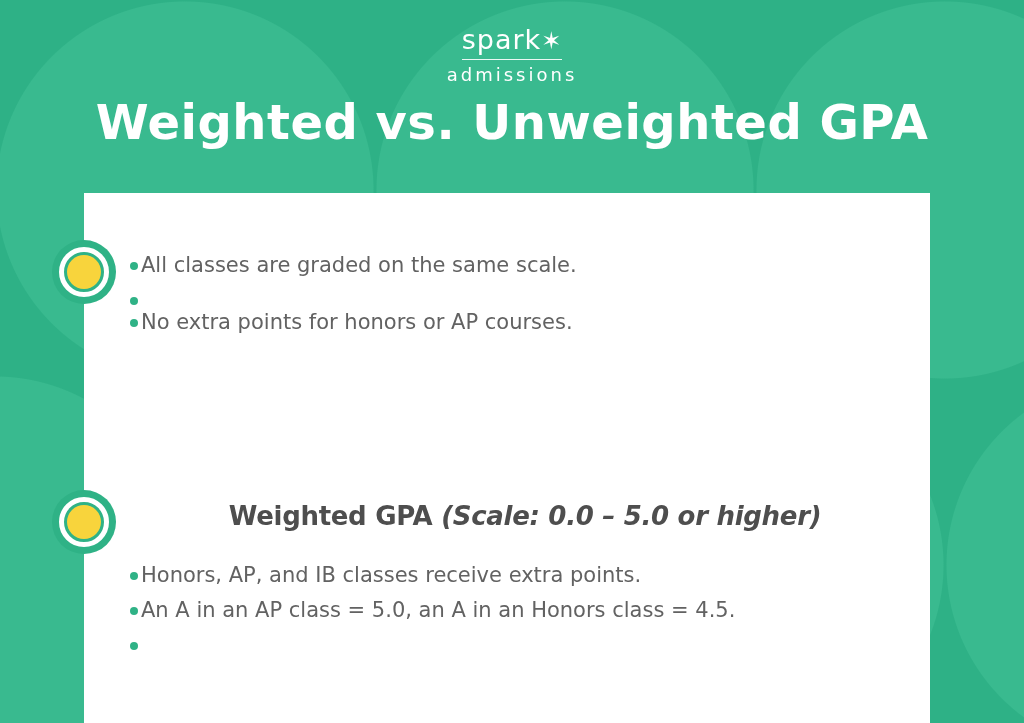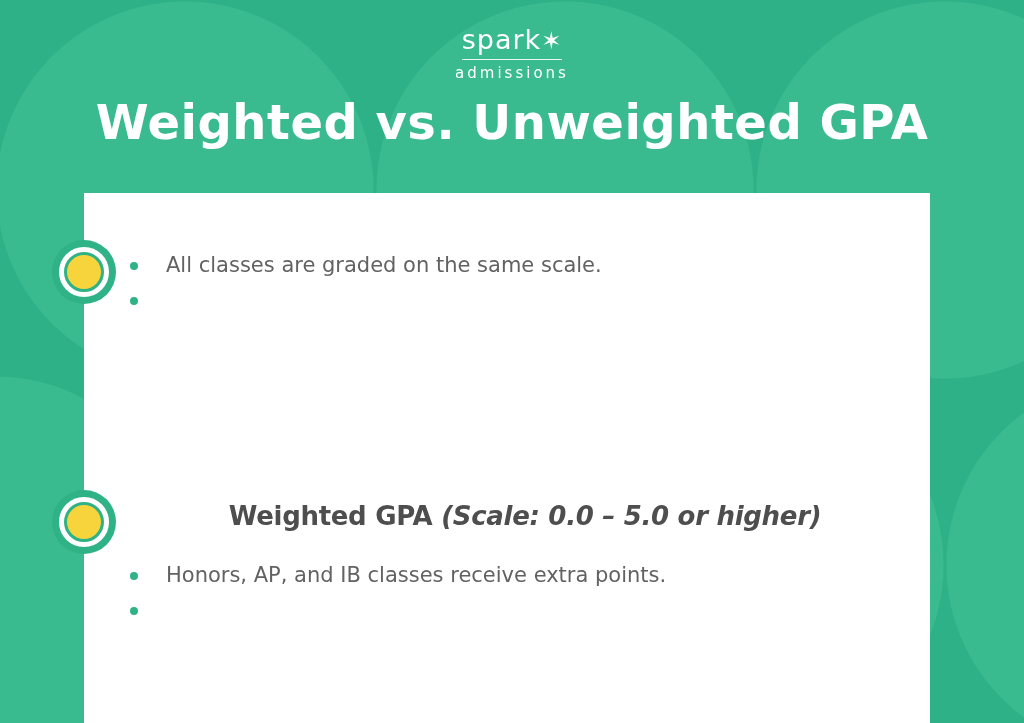--- a/index.html
+++ b/index.html
@@ -21,21 +21,21 @@
       radial-gradient(circle at 1135px 565px, #39BA8F 0 188px, rgba(0,0,0,0) 189px),
       radial-gradient(circle at 185px 940px,  #39BA8F 0 188px, rgba(0,0,0,0) 189px),
       radial-gradient(circle at 565px 940px,  #39BA8F 0 188px, rgba(0,0,0,0) 189px),
       radial-gradient(circle at 945px 940px,  #39BA8F 0 188px, rgba(0,0,0,0) 189px);
   }
 
   .logo { position:absolute; top:25px; left:0; right:0; text-align:center; color:#FFFFFF; }
   .logo-top { font-size:27px; line-height:1.1; letter-spacing:1px; font-weight:400; }
   .logo-star { font-size:24px; }
   .logo-line { width:100px; height:1px; background:rgba(255,255,255,0.9); margin:4px auto 4px; }
-  .logo-sub { font-size:15px; letter-spacing:3px; }
+  .logo-sub { font-size:18px; letter-spacing:3px; }
 
   .title {
     position:absolute; top:94px; left:0; right:0; text-align:center;
     color:#FFFFFF; font-size:48px; font-weight:800; letter-spacing:0.5px; margin:0;
   }
 
   .card { position:absolute; left:84px; top:193px; width:846px; height:530px; background:#FFFFFF; }
 
   .marker { position:absolute; width:64px; height:64px; border-radius:50%; background:#2FB286; z-index:3; }
   .marker-1 { left:52px; top:240px; }
@@ -48,21 +48,21 @@
   .section { position:absolute; left:130px; width:790px; z-index:2; }
   .section-1 { top:248px; }
   .section-2 { top:498px;text-align:center; }
   .section h2 {
     margin:0 0 24px; font-size:26px; line-height:36px; letter-spacing:-0.3px;
     color:#4E4E4E; font-weight:800; white-space:nowrap;
   }
   .scale-note { font-weight:600; font-style:italic; }
 
   .bullets { list-style:none; margin:0; padding:0; }
-  .bullets li { display:flex; align-items:flex-start; gap:28px; white-space:nowrap;
+  .bullets li { display:flex; align-items:flex-start; gap:3px; white-space:nowrap;
     font-size:21px; line-height:35px; color:#626262; }
   .dot { flex:none; width:8px; height:8px; border-radius:50%; background:#2FB286; margin-top:14px; }
 </style>
 </head>
 <body>
 
 <div class="page">
   <div class="bg"></div>
 
   <div class="logo">
@@ -86,29 +86,37 @@
 
   <div class="section section-1">
     <ul class="bullets">
       <li>
           <span class="dot"></span>
           <span>All classes are graded on the same scale.</span>
         </li>
       <li>
           <span class="dot"></span>
         </li>
+      <li>
+          <span class="dot"></span>
+          <span>No extra points for honors or AP courses.</span>
+        </li>
     </ul>
   </div>
 
   <div class="section section-2">
     <h2><span>Weighted GPA</span>
       <span class="scale-note">(Scale: 0.0 – 5.0 or higher)</span></h2>
     <ul class="bullets">
       <li>
           <span class="dot"></span>
           <span>Honors, AP, and IB classes receive extra points.</span>
         </li>
       <li>
           <span class="dot"></span>
+          <span>An A in an AP class = 5.0, an A in an Honors class = 4.5.</span>
+        </li>
+      <li>
+          <span class="dot"></span>
         </li>
     </ul>
   </div>
 </div>
 
 </body></html>

